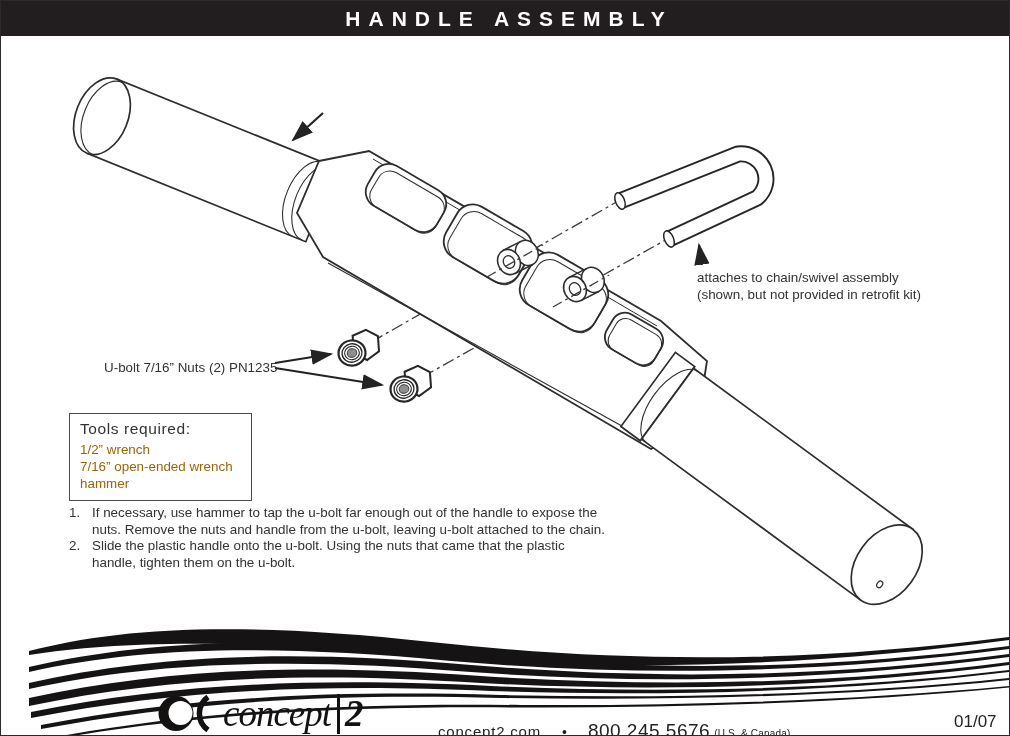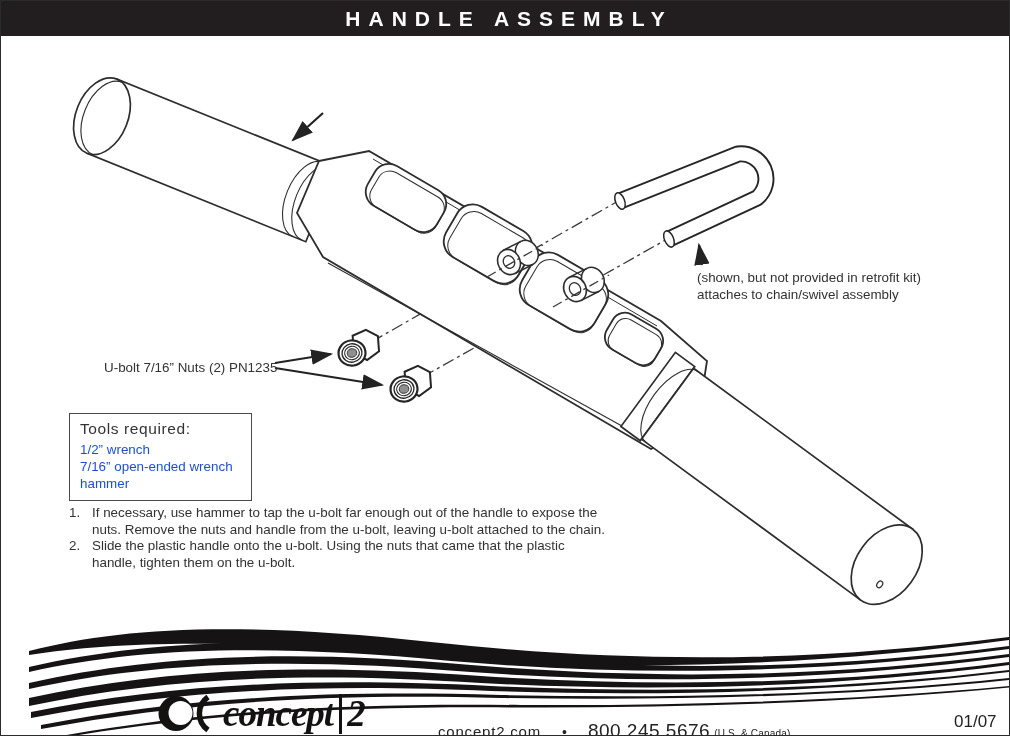--- a/index.html
+++ b/index.html
@@ -23,30 +23,30 @@
   .part-label{position:absolute; z-index:2; font-size:13.4px; line-height:17.2px; white-space:nowrap; color:#323232;}
   .label-handle{left:326px; top:95px;}
   .label-nuts{left:103px; top:358px;}
   .label-ubolt{left:696px; top:268px;}
   
   .tools-box{
     position:absolute; left:68px; top:412px; width:183px; z-index:2;
     border:1.5px solid #4a4a4a; padding:6px 10px 8px 10px; box-sizing:border-box; background:#fff;
   }
   .tools-title{font-size:15.5px; letter-spacing:.6px; color:#333; margin-bottom:3px; font-weight:500;}
-  .tool-item{font-size:13.4px; line-height:17px; color:#1d4ed8;}
+  .tool-item{font-size:13.4px; line-height:17px; color:#a16207;}
   
   .steps{position:absolute; left:68px; top:504px; z-index:2;}
   .step{display:flex;}
   .step-num{width:23px; flex:none; font-size:13.4px; line-height:16.6px; color:#323232;}
   .step-text{width:515px; font-size:13.4px; line-height:16.6px; color:#323232;}
   
   .logo{position:absolute; left:156px; top:692px; height:41px; display:flex; align-items:center; z-index:3;}
   .brand-text{
-    font-family:"Liberation Serif","DejaVu Serif",serif; font-style:italic; font-weight:bold;
+    font-family:"Liberation Serif","DejaVu Serif",serif; font-style:italic; font-weight:normal;
     font-size:37px; line-height:40px; letter-spacing:-1px; color:#141111; margin-left:6px;
   }
   .brand-divider{width:3px; height:40px; background:#141111; margin:0 5px 0 6px;}
   .brand-number{
     font-family:"Liberation Serif","DejaVu Serif",serif; font-style:italic; font-weight:bold;
     font-size:37px; line-height:40px; color:#141111;
   }
   .contact{position:absolute; left:437px; top:709px; z-index:3; display:flex; align-items:baseline; white-space:nowrap; color:#222;}
   .website{font-size:15px; letter-spacing:.8px;}
   .bullet-sep{font-size:14px; margin:0 21px;}
@@ -169,22 +169,22 @@
       <path d="M 30,711 C 170,683 310,676 490,685 C 670,693 850,688 1008,669 L 1008,671 C 850,690 670,696 490,690 C 310,682 170,690 30,717 Z"></path>
       <path d="M 40,724 C 180,697 320,689 500,694 C 675,698 855,693 1008,677 L 1008,679 C 855,695 675,700 500,697 C 320,692 180,702 40,728 Z"></path>
       <path d="M 60,735 C 200,710 340,702 520,704 C 690,705 860,699 1008,685 L 1008,686.5 C 860,701 690,707 520,706.5 C 340,705 200,713 60,737 Z"></path>
     </g>
   </svg>
 
 
   <div class="part-label label-nuts">U-bolt 7/16” Nuts (2) PN1235</div>
 
   <div class="part-label label-ubolt">
+    <div>attaches to chain/swivel assembly</div>
     <div>(shown, but not provided in retrofit kit)</div>
-    <div>attaches to chain/swivel assembly</div>
   </div>
 
   <div class="tools-box">
     <div class="tools-title">Tools required:</div>
     <div class="tool-item">1/2” wrench</div>
     <div class="tool-item">7/16” open-ended wrench</div>
     <div class="tool-item">hammer</div>
   </div>
 
   <div class="steps">

